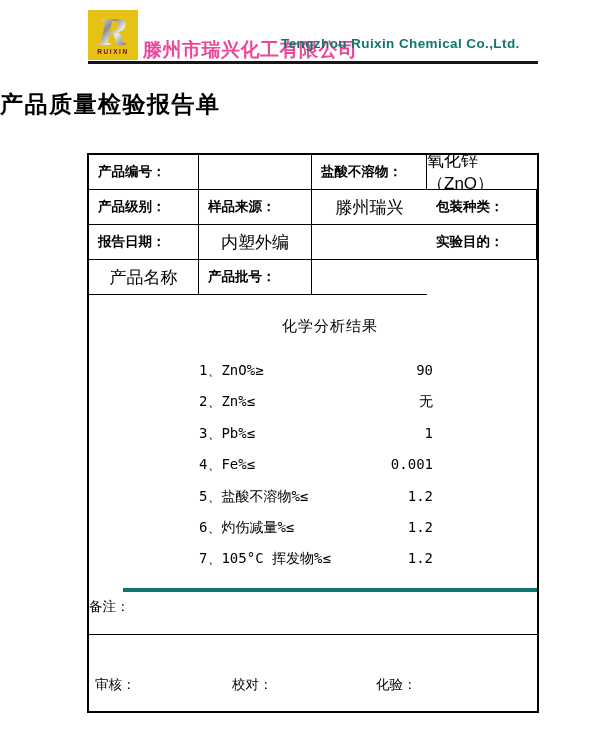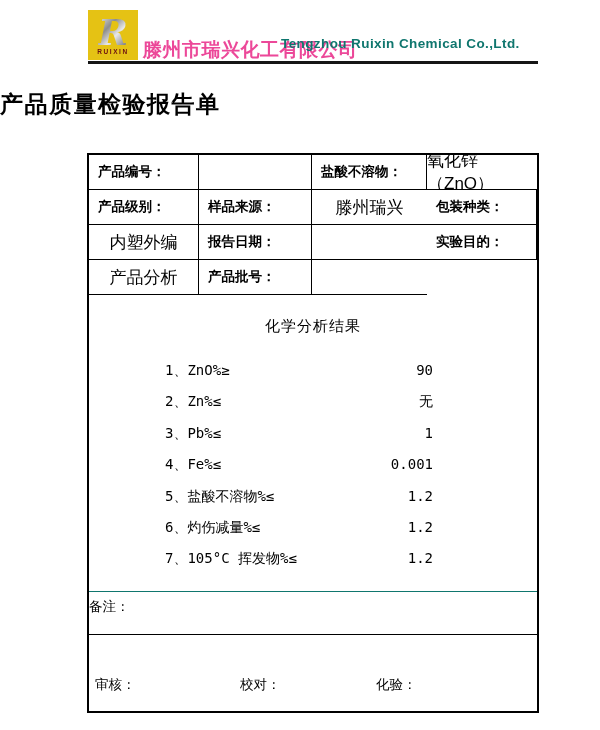--- a/index.html
+++ b/index.html
@@ -47,41 +47,41 @@
   }
   .info-grid{display:grid;grid-template-columns:110px 113px 115px 1fr;}
   .igcell{
     height:35px;border-bottom:1px solid #000;border-right:1px solid #000;
     display:flex;align-items:center;box-sizing:border-box;overflow:hidden;
   }
   .igcell.last{border-right:none;}
   .lbl{font-weight:bold;font-size:13.5px;padding-left:9px;}
   .val{justify-content:center;font-family:Liberation Sans, sans-serif;font-size:17px;}
 
-  .analysis{height:297px;border-bottom:1px solid #0f766e;position:relative;box-sizing:border-box;}
+  .analysis{height:297px;border-bottom:4px solid #0f766e;position:relative;box-sizing:border-box;margin-left:34px;}
   .analysis-title{
     position:absolute;top:22px;left:0;width:100%;text-align:center;
     font-family:"DejaVu Serif",serif;font-size:15px;letter-spacing:1px;
   }
   .items{position:absolute;top:67px;left:0;right:0;}
   .item{
     height:31.4px;display:flex;align-items:flex-start;
     font-family:"DejaVu Sans Mono","DejaVu Serif",monospace;font-size:14px;
   }
   .item-label{margin-left:76px;}
   .item-value{margin-left:auto;margin-right:104px;}
 
   .remark-row{
     height:43px;border-bottom:1px solid #000;box-sizing:border-box;
     padding:6px 0 0 0;font-family:"DejaVu Serif",serif;font-size:13.5px;
   }
   .signature-row{height:76px;position:relative;}
   .sig{position:absolute;top:41px;font-family:"DejaVu Serif",serif;font-size:13.5px;}
   .sig.s0{left:6px;}
-  .sig.s1{left:151px;}
+  .sig.s1{left:143px;}
   .sig.s2{left:287px;}
 </style>
 </head>
 <body>
 
 <div>
 
   <div class="abs logo">
     <span class="logo-r">R</span>
     <span class="logo-brand">RUIXIN</span>
@@ -98,26 +98,26 @@
       <div class="igcell lbl">产品编号：</div>
       <div class="igcell val"></div>
       <div class="igcell lbl">盐酸不溶物：</div>
       <div class="igcell val last">氧化锌（ZnO）</div>
 
       <div class="igcell lbl">产品级别：</div>
       <div class="igcell lbl">样品来源：</div>
       <div class="igcell val last">滕州瑞兴</div>
 
       <div class="igcell lbl">包装种类：</div>
+      <div class="igcell lbl">报告日期：</div>
       <div class="igcell val">内塑外编</div>
-      <div class="igcell lbl">报告日期：</div>
       <div class="igcell val last"></div>
 
       <div class="igcell lbl">实验目的：</div>
-      <div class="igcell val">产品分析</div>
+      <div class="igcell val">产品名称</div>
       <div class="igcell lbl">产品批号：</div>
       <div class="igcell val last"></div>
     </div>
 
     <div class="analysis">
       <div class="analysis-title">化学分析结果</div>
       <div class="items">
         <div class="item">
           <span class="item-label">1、ZnO%≥</span>
           <span class="item-value">90</span>

